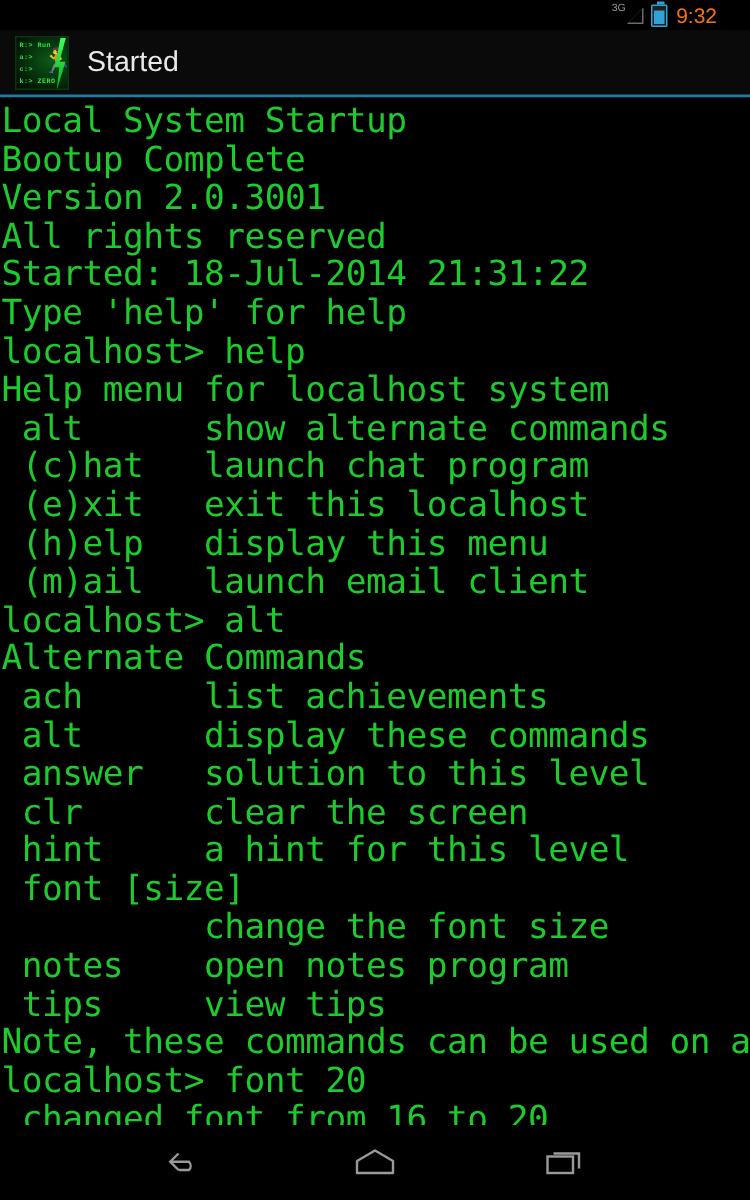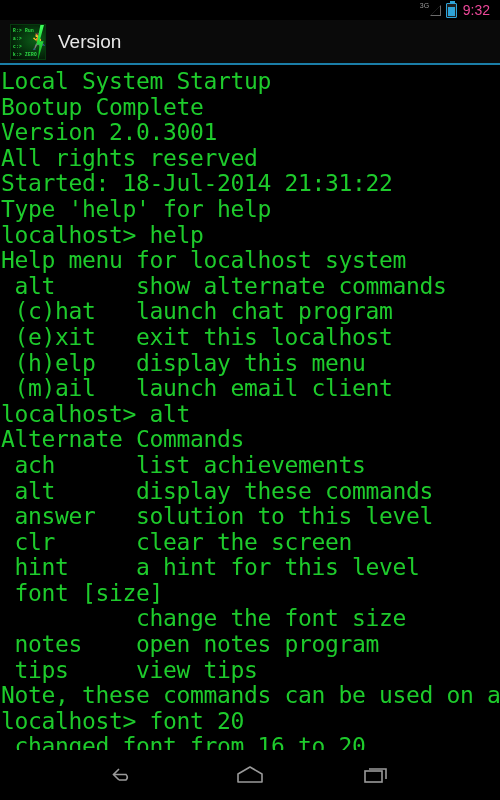--- a/index.html
+++ b/index.html
@@ -84,25 +84,25 @@
     background: #2ea3d8;
   }
   #battery-icon .fill {
     position: absolute;
     left: 1px; right: 1px; bottom: 1px;
     height: 9px;
     background: #2ea3d8;
   }
   #status-clock {
     font-size: 14px;
-    color: #ec4899;
+    color: #f97316;
     font-family: "Liberation Sans", sans-serif;
     letter-spacing: 0px;
     margin-left: 6px;
-    margin-right: 6px;
+    margin-right: 18px;
   }
 
   
   #action-bar {
     position: absolute;
     top: 20px; left: 0;
     width: 500px;
     height: 44px;
     background: #0a0a0a;
     display: flex;
@@ -228,21 +228,21 @@
 
 <div id="action-bar">
   <div id="app-icon">
     <span class="code c0">R:&gt; Run</span>
     <span class="code c1">a:&gt;</span>
     <span class="code c2">c:&gt;</span>
     <span class="code c3">k:&gt; ZERO</span>
     <span class="runner">🏃</span>
     <span class="bolt"></span>
   </div>
-  <div id="app-title">Version</div>
+  <div id="app-title">Started</div>
 </div>
 <div id="action-bar-divider"></div>
 
 <div id="terminal">
   <pre id="terminal-output">Local System Startup
 Bootup Complete
 Version 2.0.3001
 All rights reserved
 Started: 18-Jul-2014 21:31:22
 Type 'help' for help

